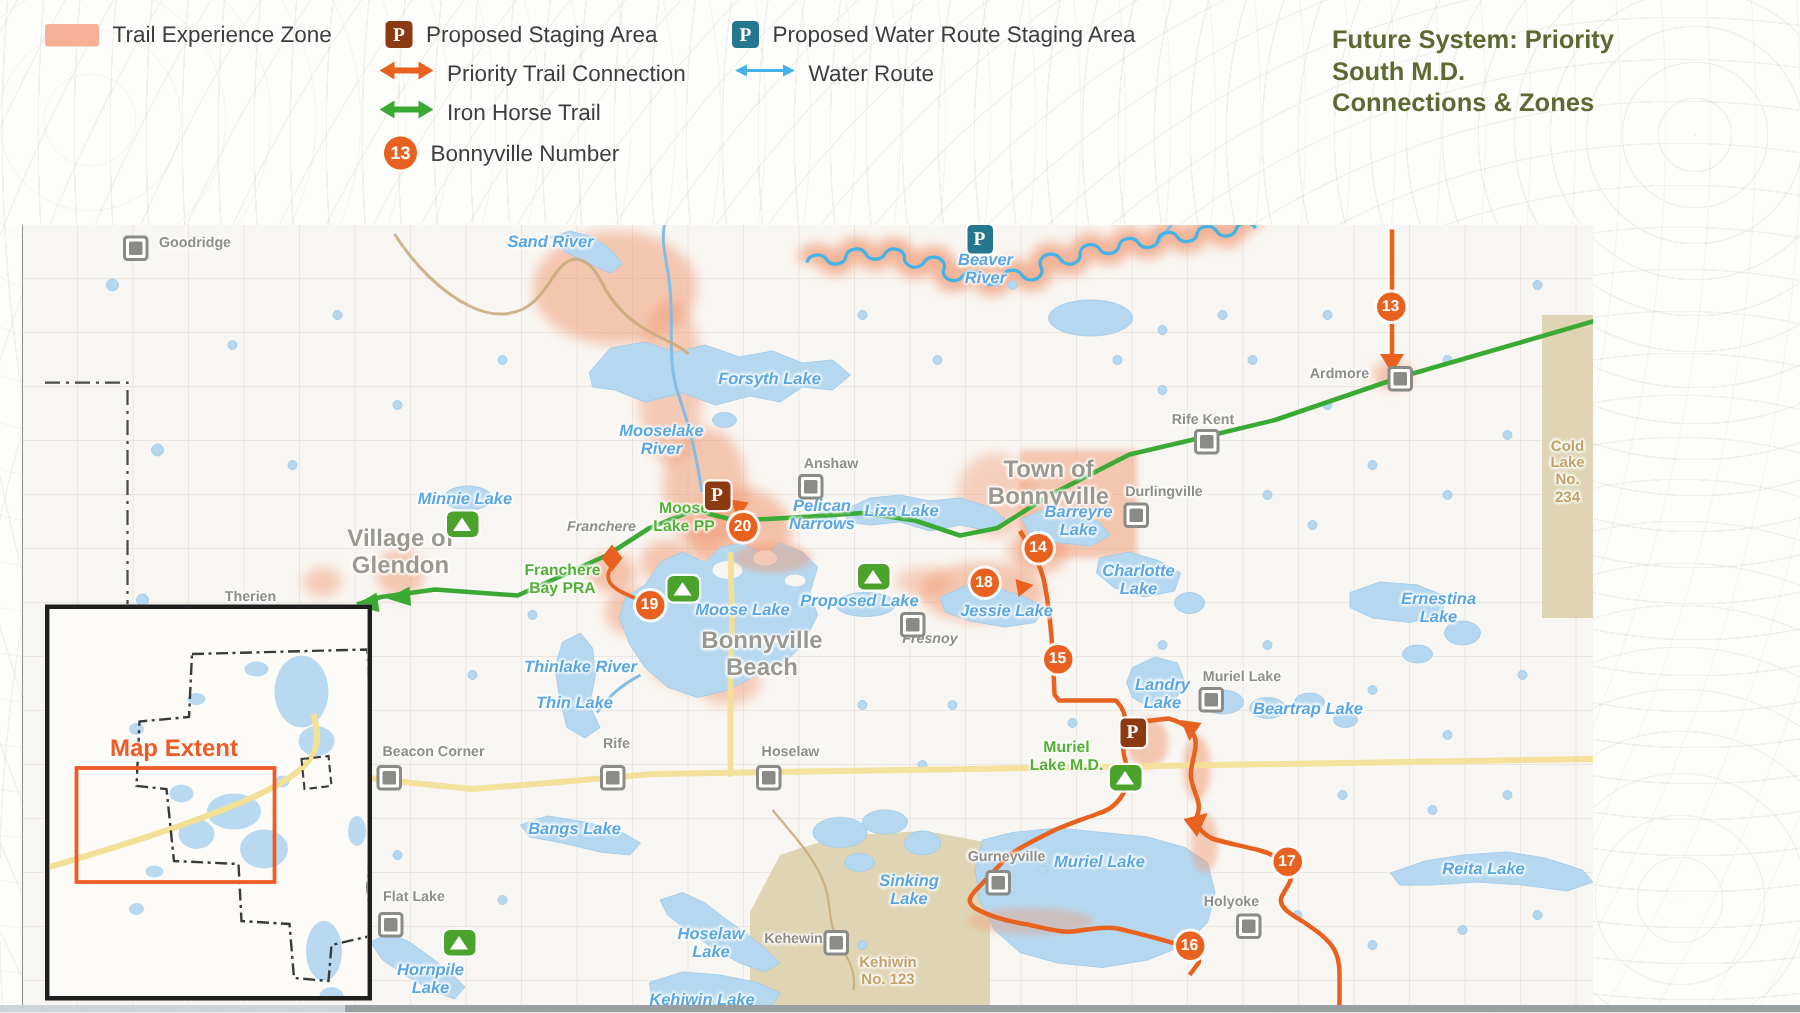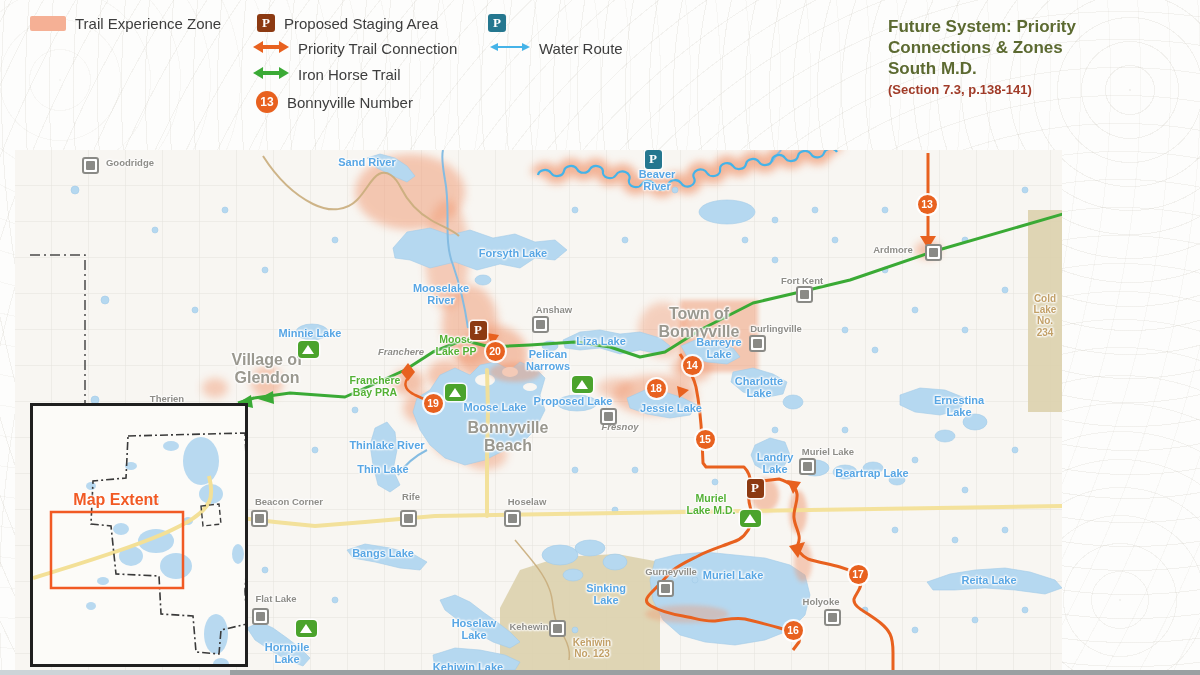--- a/index.html
+++ b/index.html
@@ -23,21 +23,21 @@
   .badge-legend{width:22px;height:22px;border-radius:50%;background:#e8611f;color:#fff;font-weight:bold;
         font-size:12px;display:flex;align-items:center;justify-content:center;flex:0 0 auto;}
   
   .title-block{position:absolute;left:888px;top:16px;width:305px;font-weight:bold;font-size:17px;line-height:21px;color:#5c6a31;}
   .title-sub{font-size:13px;line-height:17px;color:#a03b28;margin-top:2px;font-weight:bold;}
   
   .map{position:absolute;left:15px;top:150px;width:1047px;height:520px;background:#000000;overflow:hidden;}
   .map svg.base{position:absolute;left:0;top:0;}
   .lbl{position:absolute;transform:translate(-50%,-50%);white-space:pre-line;text-align:center;font-weight:bold;line-height:1.12;
        text-shadow:-1px 0 2px #fff,1px 0 2px #fff,0 -1px 2px #fff,0 1px 2px #fff,0 0 3px #fff;}
-  .lbl.water{color:#58a6e4;font-size:11px;}
+  .lbl.water{color:#58a6e4;font-style:italic;font-size:11px;}
   .lbl.place{color:#8e8d88;font-size:9.5px;}
   .lbl.town{color:#9a988f;font-size:16px;}
   .lbl.park{color:#54b135;font-size:10.5px;}
   .lbl.reserve{color:#c2a067;font-size:10px;}
   .lbl.it{font-style:italic;}
   .badge{position:absolute;width:19px;height:19px;margin-left:-9.5px;margin-top:-9.5px;border-radius:50%;
          background:#e8611f;color:#fff;font-weight:bold;font-size:10.5px;display:flex;align-items:center;
          justify-content:center;box-shadow:0 0 0 2px rgba(255,255,255,.9);}
   .pmark{position:absolute;width:17px;height:19px;margin-left:-8.5px;margin-top:-9.5px;border-radius:3px;
          display:flex;align-items:center;justify-content:center;color:#fff;font:bold 13px "Liberation Serif",serif;
@@ -68,20 +68,21 @@
   <div class="legend-item" style="left:30px;top:15px;">
     <span class="swatch"></span>
     <span>Trail Experience Zone</span>
   </div>
   <div class="legend-item" style="left:257px;top:14px;">
     <span class="pbox brown">P</span>
     <span>Proposed Staging Area</span>
   </div>
   <div class="legend-item" style="left:488px;top:14px;">
     <span class="pbox teal">P</span>
+    <span>Proposed Water Route Staging Area</span>
   </div>
   <div class="legend-item" style="left:253px;top:40px;">
     <span>
       <svg width="36" height="14">
           <line x1="6" y1="7" x2="30" y2="7" stroke="#e8611f" stroke-width="4"></line>
       <polygon points="0,7 10,1 10,13" fill="#e8611f"></polygon>
           <polygon points="36,7 26,1 26,13" fill="#e8611f"></polygon>
         </svg>
     </span>
     <span>Priority Trail Connection</span>
@@ -107,23 +108,22 @@
     <span>Iron Horse Trail</span>
   </div>
   <div class="legend-item" style="left:256px;top:91px;">
     <span class="badge-legend">13</span>
     <span>Bonnyville Number</span>
   </div>
 </div>
 
 <div class="title-block">
   <div>Future System: Priority</div>
+  <div>South M.D.</div>
   <div>Connections &amp; Zones</div>
-  <div>South M.D.</div>
-  <div class="title-sub">(Section 7.3, p.138-141)</div>
 </div>
 
 <div class="map">
   <svg class="base" width="1047" height="520" viewBox="0 0 1047 520">
     <defs>
       <pattern id="grid" width="37" height="36" patternUnits="userSpaceOnUse">
         <path d="M37,0 V36 M0,36 H37" stroke="#e3e0db" stroke-width="1" fill="none"></path>
       </pattern>
       <filter id="b4" x="-60%" y="-60%" width="220%" height="220%">
           <feGaussianBlur stdDeviation="4"></feGaussianBlur>
@@ -308,39 +308,39 @@
   <div class="lbl water" style="left:642px;top:30px">Beaver
 River</div>
   <div class="lbl place" style="left:878px;top:100px">Ardmore</div>
   <div class="lbl reserve" style="left:1030px;top:165px">Cold
 Lake
 No. 234</div>
   <div class="lbl water" style="left:498px;top:103px">Forsyth Lake</div>
   <div class="lbl water" style="left:426px;top:144px">Mooselake
 River</div>
   <div class="lbl place" style="left:539px;top:160px">Anshaw</div>
-  <div class="lbl place" style="left:787px;top:131px">Fort Kent</div>
+  <div class="lbl place" style="left:787px;top:131px">Rife Kent</div>
   <div class="lbl town" style="left:684px;top:173px">Town of
 Bonnyville</div>
   <div class="lbl place" style="left:761px;top:179px">Durlingville</div>
   <div class="lbl water" style="left:704px;top:198px">Barreyre
 Lake</div>
   <div class="lbl water" style="left:744px;top:237px">Charlotte
 Lake</div>
   <div class="lbl water" style="left:944px;top:256px">Ernestina
 Lake</div>
   <div class="lbl water" style="left:295px;top:183px">Minnie Lake</div>
   <div class="lbl town" style="left:252px;top:219px">Village of
 Glendon</div>
   <div class="lbl place it" style="left:386px;top:202px">Franchere</div>
   <div class="lbl park" style="left:441px;top:196px">Moose
 Lake PP</div>
   <div class="lbl park" style="left:360px;top:237px">Franchere
 Bay PRA</div>
-  <div class="lbl water" style="left:533px;top:210px">Pelican
+  <div class="lbl water" style="left:533px;top:194px">Pelican
 Narrows</div>
   <div class="lbl water" style="left:586px;top:191px">Liza Lake</div>
   <div class="lbl water" style="left:480px;top:257px">Moose Lake</div>
   <div class="lbl water" style="left:558px;top:251px">Proposed Lake</div>
   <div class="lbl water" style="left:656px;top:258px">Jessie Lake</div>
   <div class="lbl town" style="left:493px;top:287px">Bonnyville
 Beach</div>
   <div class="lbl place it" style="left:605px;top:277px">Fresnoy</div>
   <div class="lbl water" style="left:372px;top:295px">Thinlake River</div>
   <div class="lbl water" style="left:368px;top:319px">Thin Lake</div>

